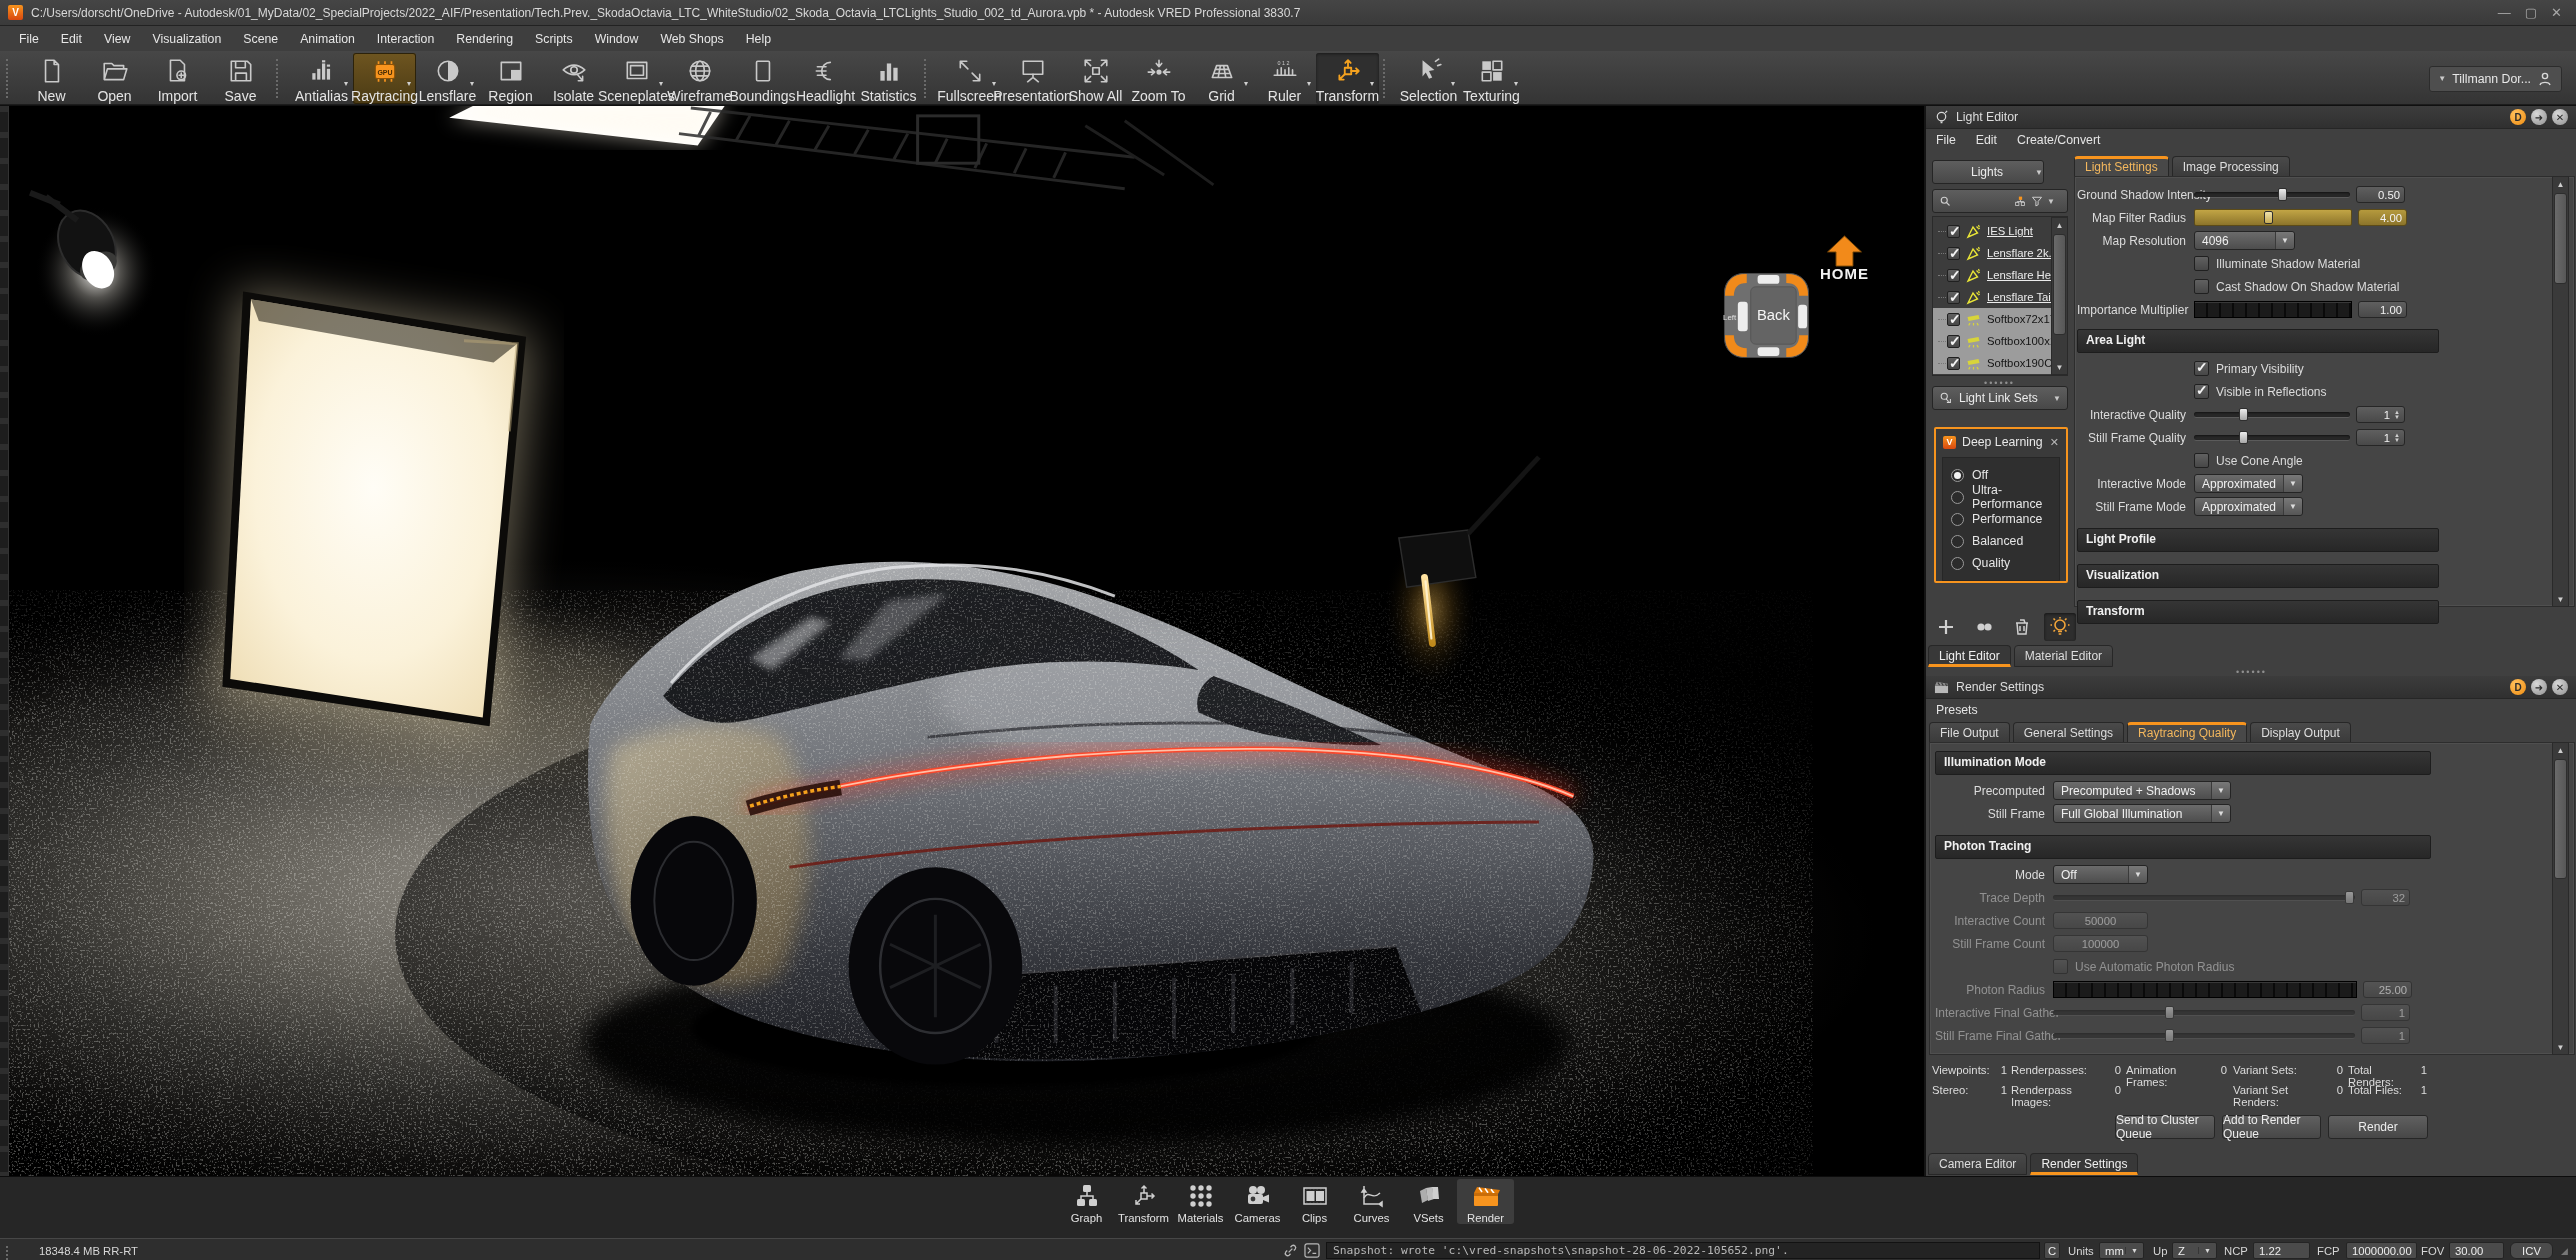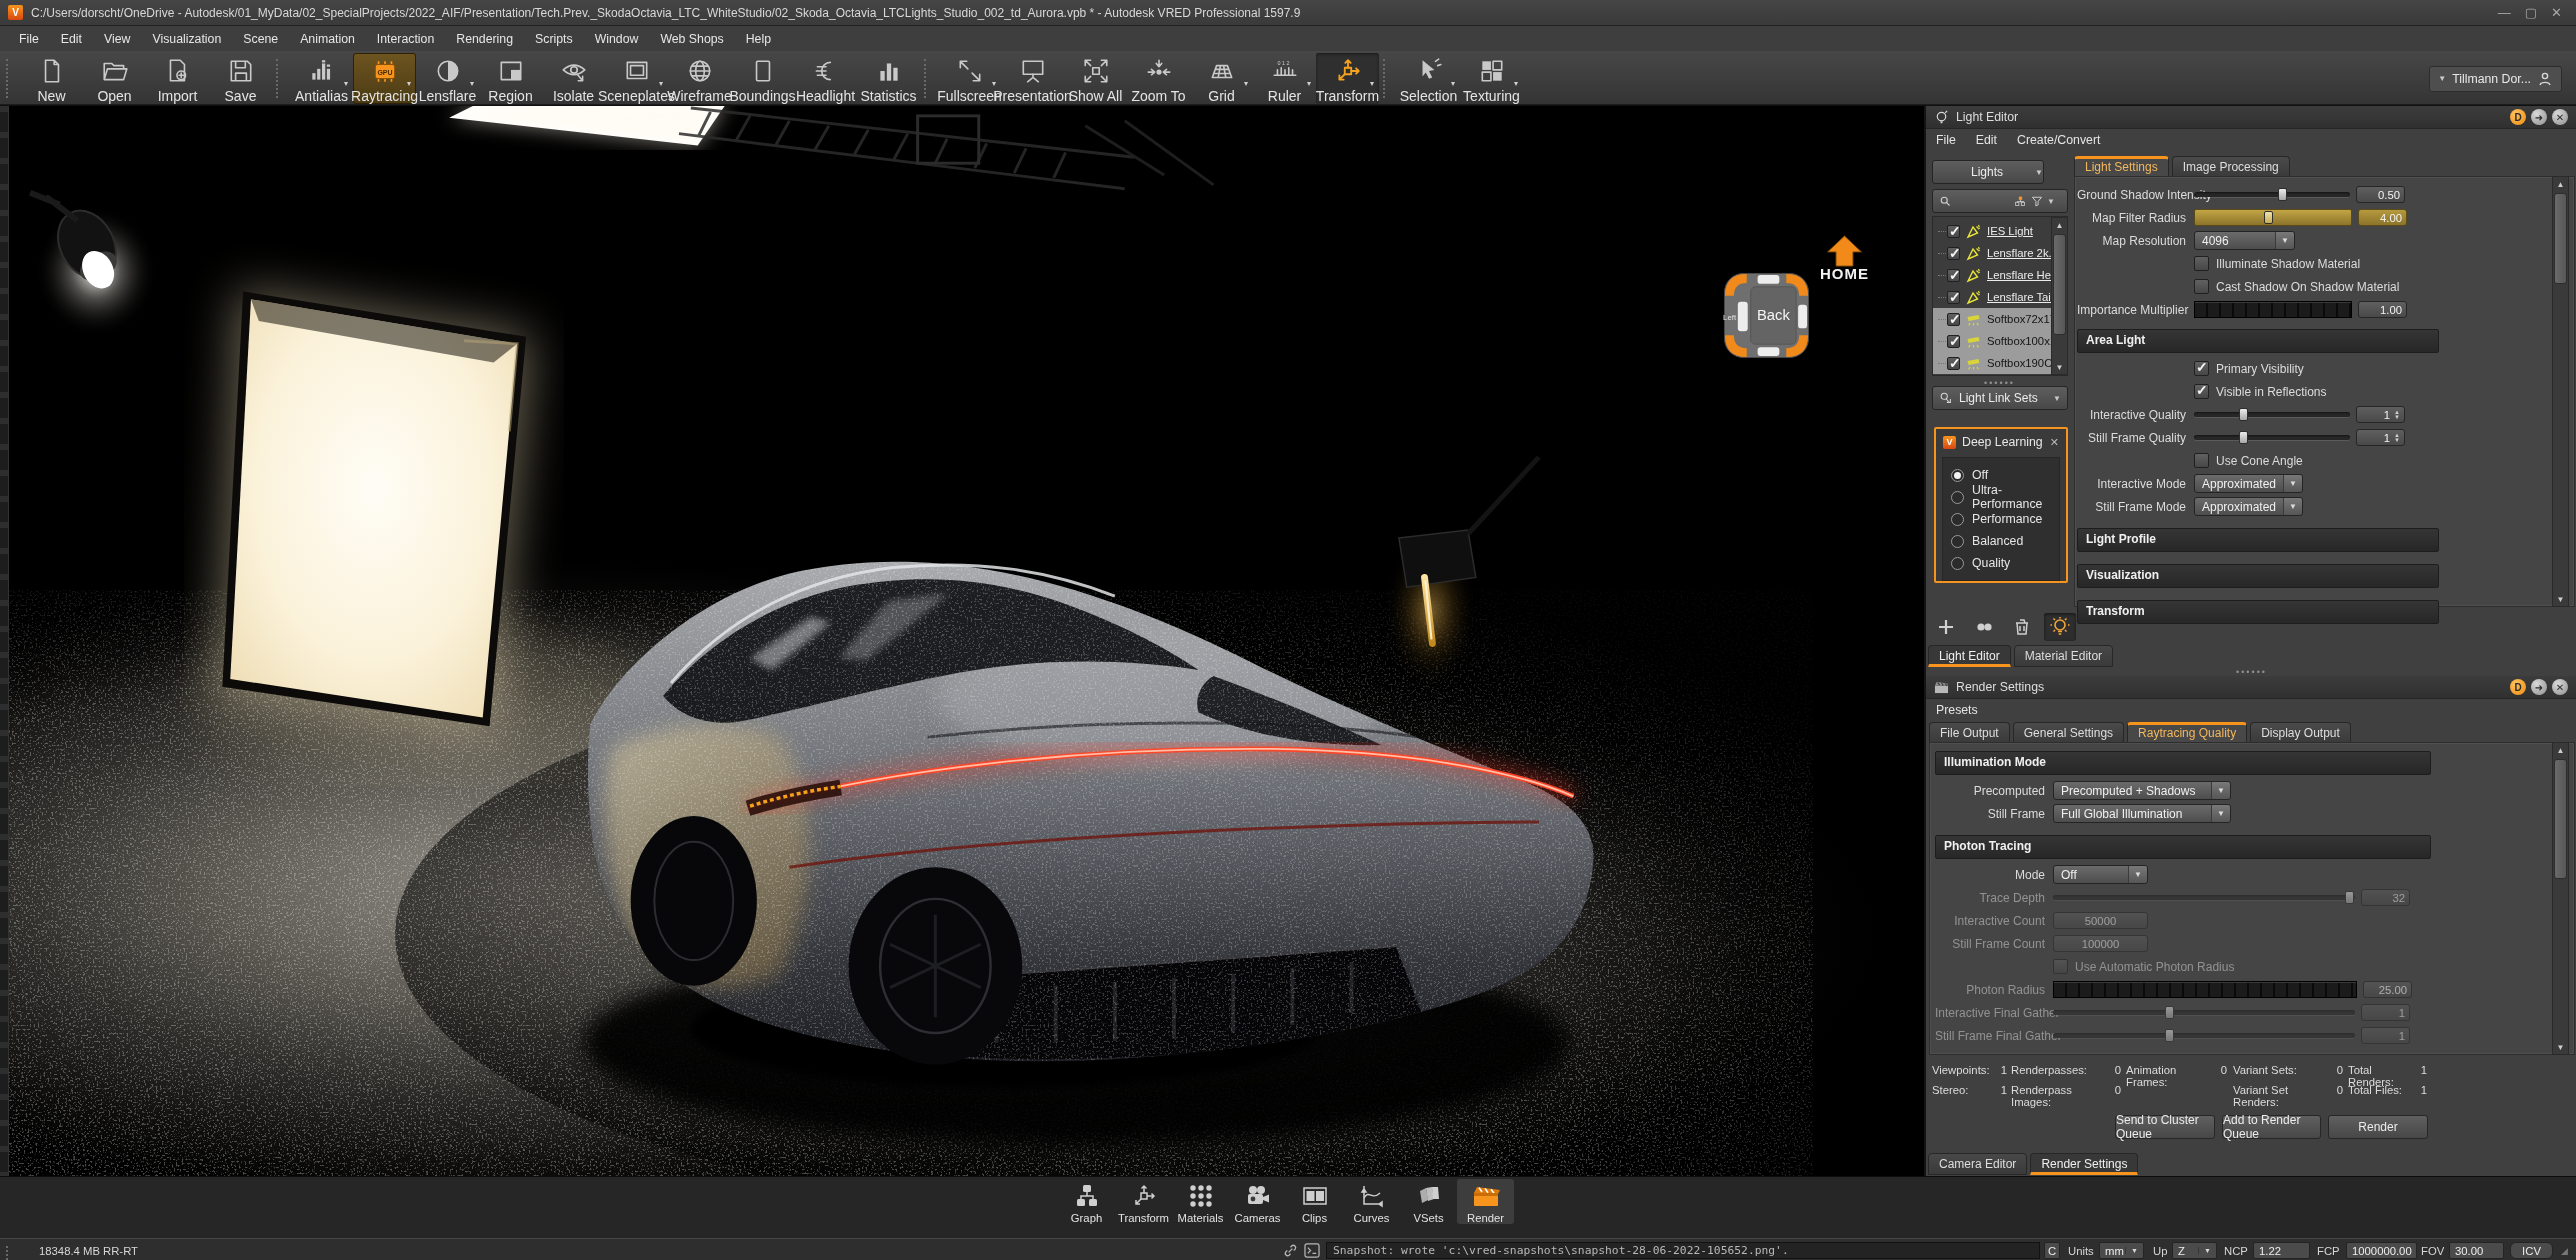--- a/index.html
+++ b/index.html
@@ -136,21 +136,21 @@
                 font-family:"DejaVu Sans Mono",monospace;font-size:11.3px;color:#b8b8b8;padding:0 6px;box-sizing:border-box;}
   .gripv{border-left:2px dotted #6a6a6a;height:14px;width:4px;margin-top:4px;}
 </style>
 </head>
 <body>
 
 <div class="app">
 
   <div class="titlebar">
     <span class="vredlogo">V</span>
-    <span class="titletext">C:/Users/dorscht/OneDrive - Autodesk/01_MyData/02_SpecialProjects/2022_AIF/Presentation/Tech.Prev._SkodaOctavia_LTC_WhiteStudio/02_Skoda_Octavia_LTCLights_Studio_002_td_Aurora.vpb * - Autodesk VRED Professional 1597.9</span>
+    <span class="titletext">C:/Users/dorscht/OneDrive - Autodesk/01_MyData/02_SpecialProjects/2022_AIF/Presentation/Tech.Prev._SkodaOctavia_LTC_WhiteStudio/02_Skoda_Octavia_LTCLights_Studio_002_td_Aurora.vpb * - Autodesk VRED Professional 3830.7</span>
     <span class="wincontrols">
       <span class="winbtn">—</span>
       <span class="winbtn">▢</span>
       <span class="winbtn">✕</span>
     </span>
   </div>
 
   <div class="menubar">
     <span class="menuitem">File</span>
     <span class="menuitem">Edit</span>

